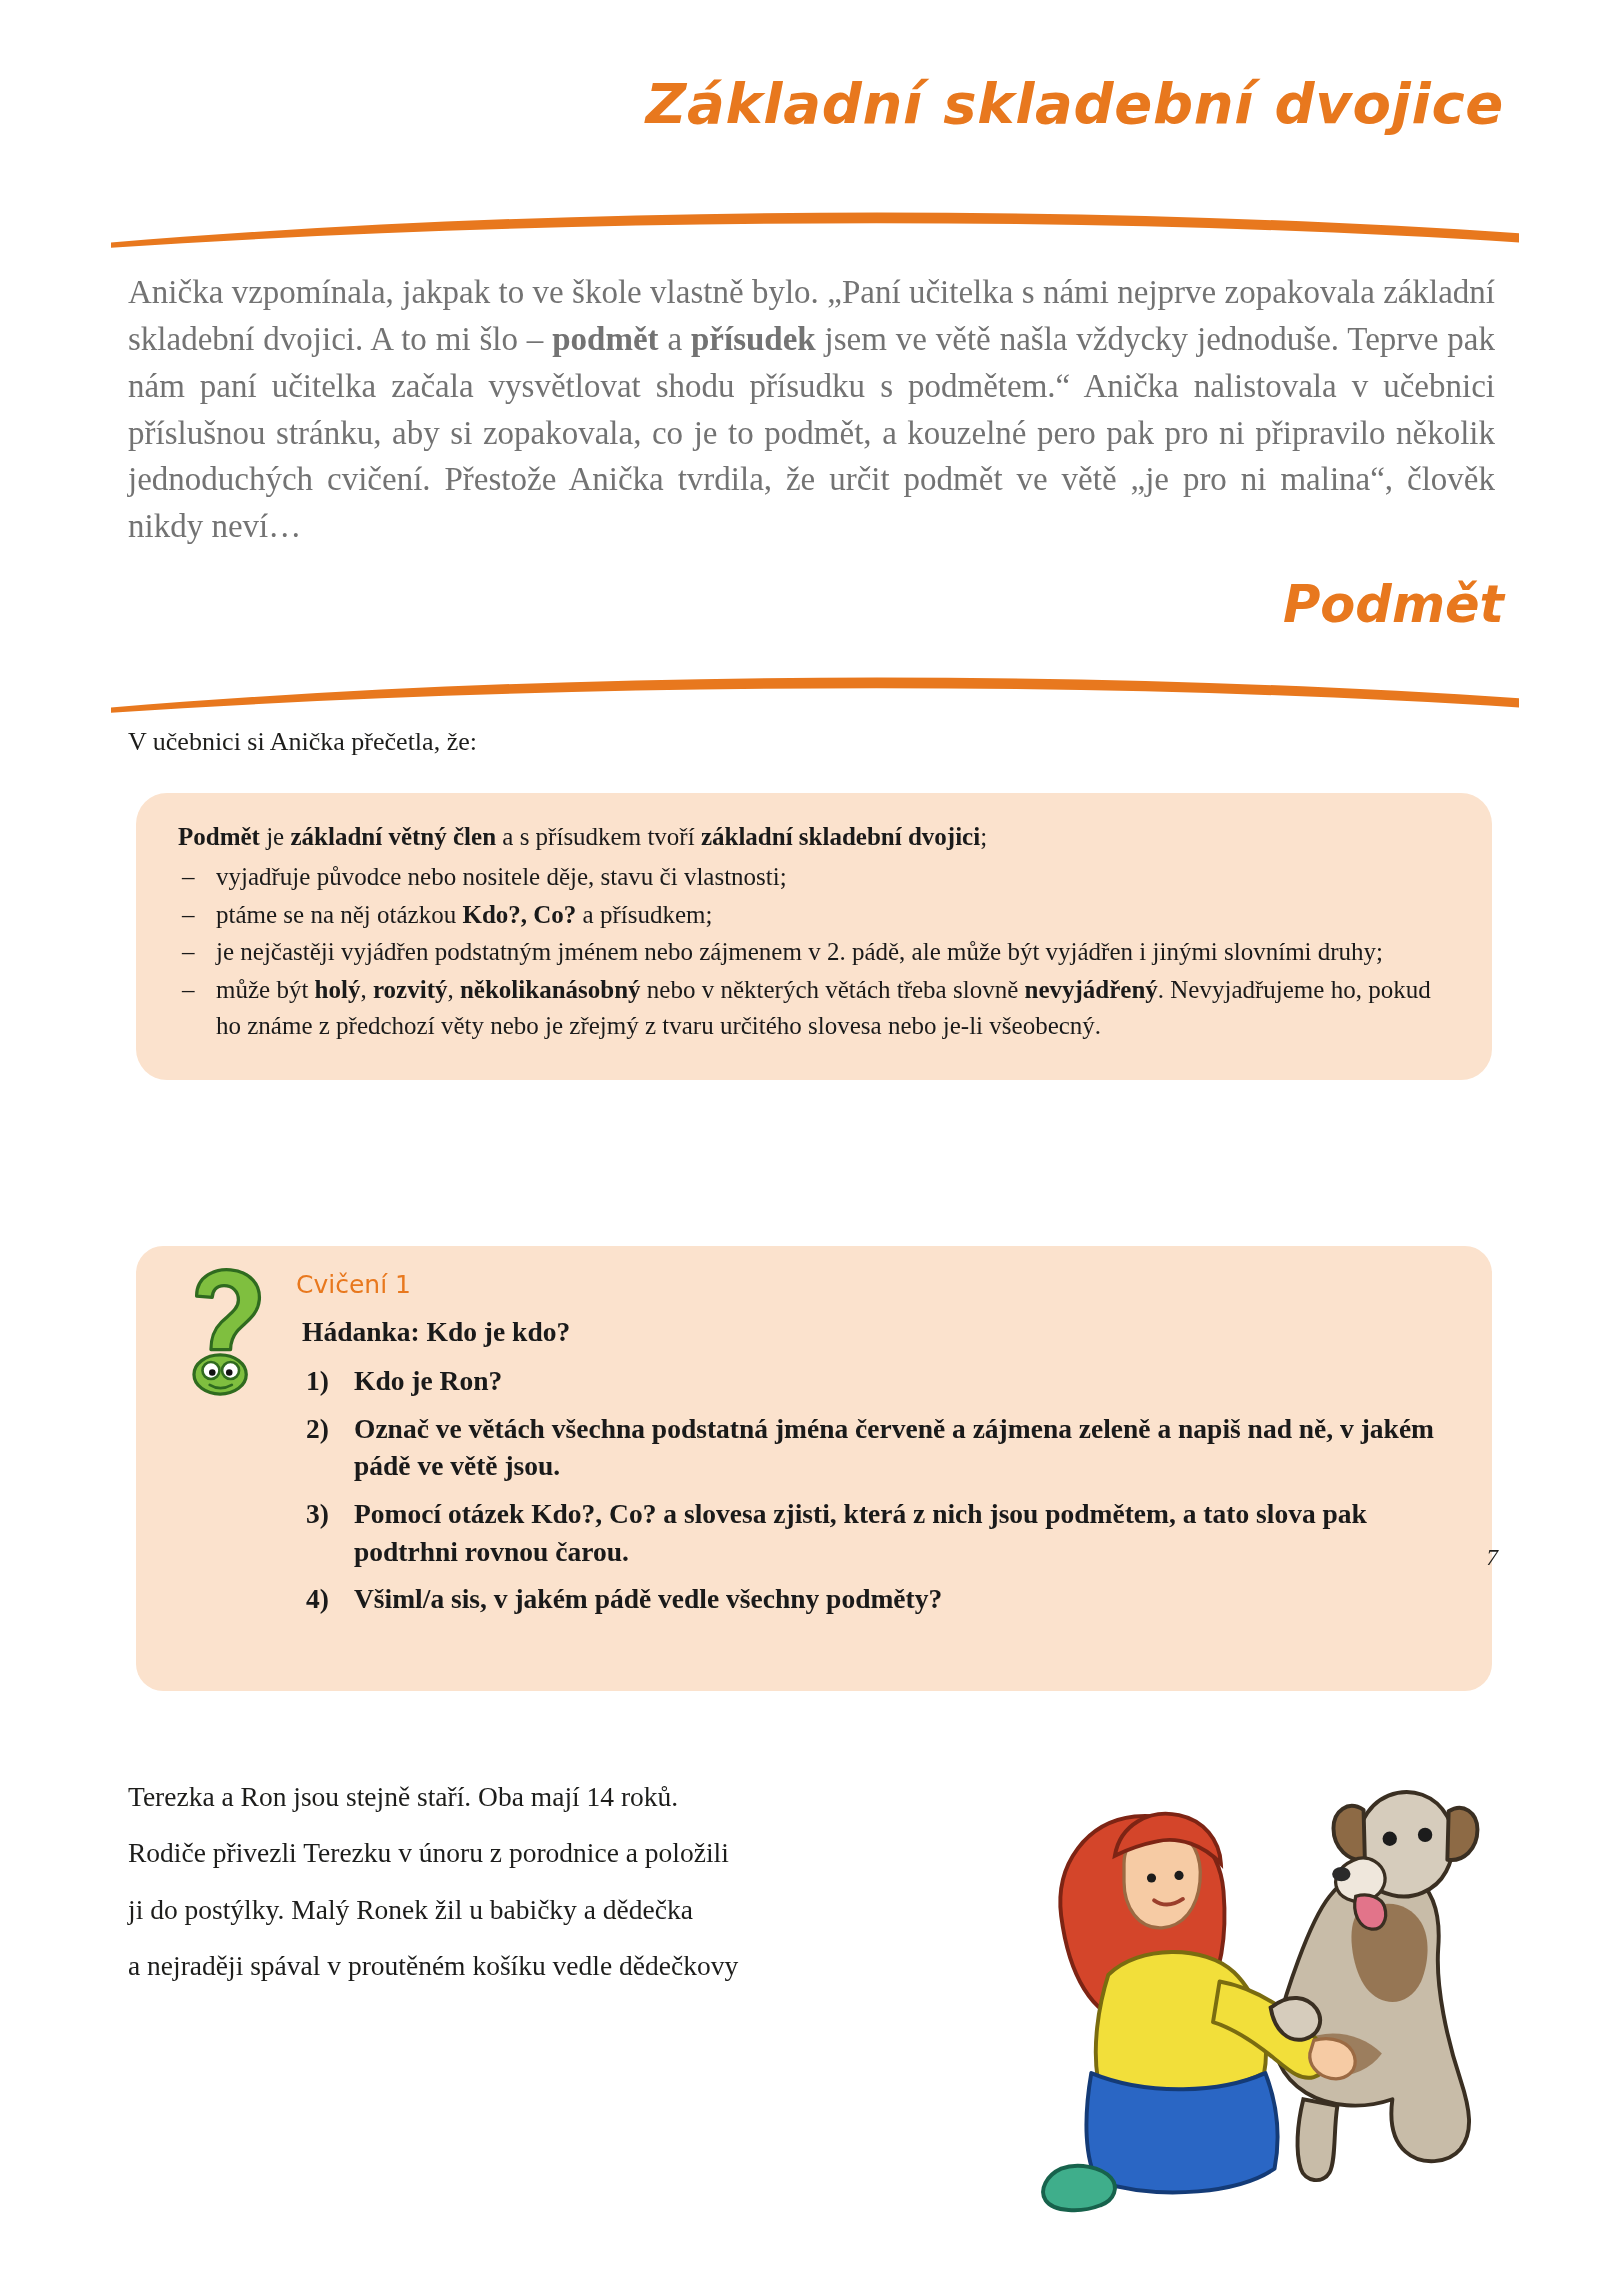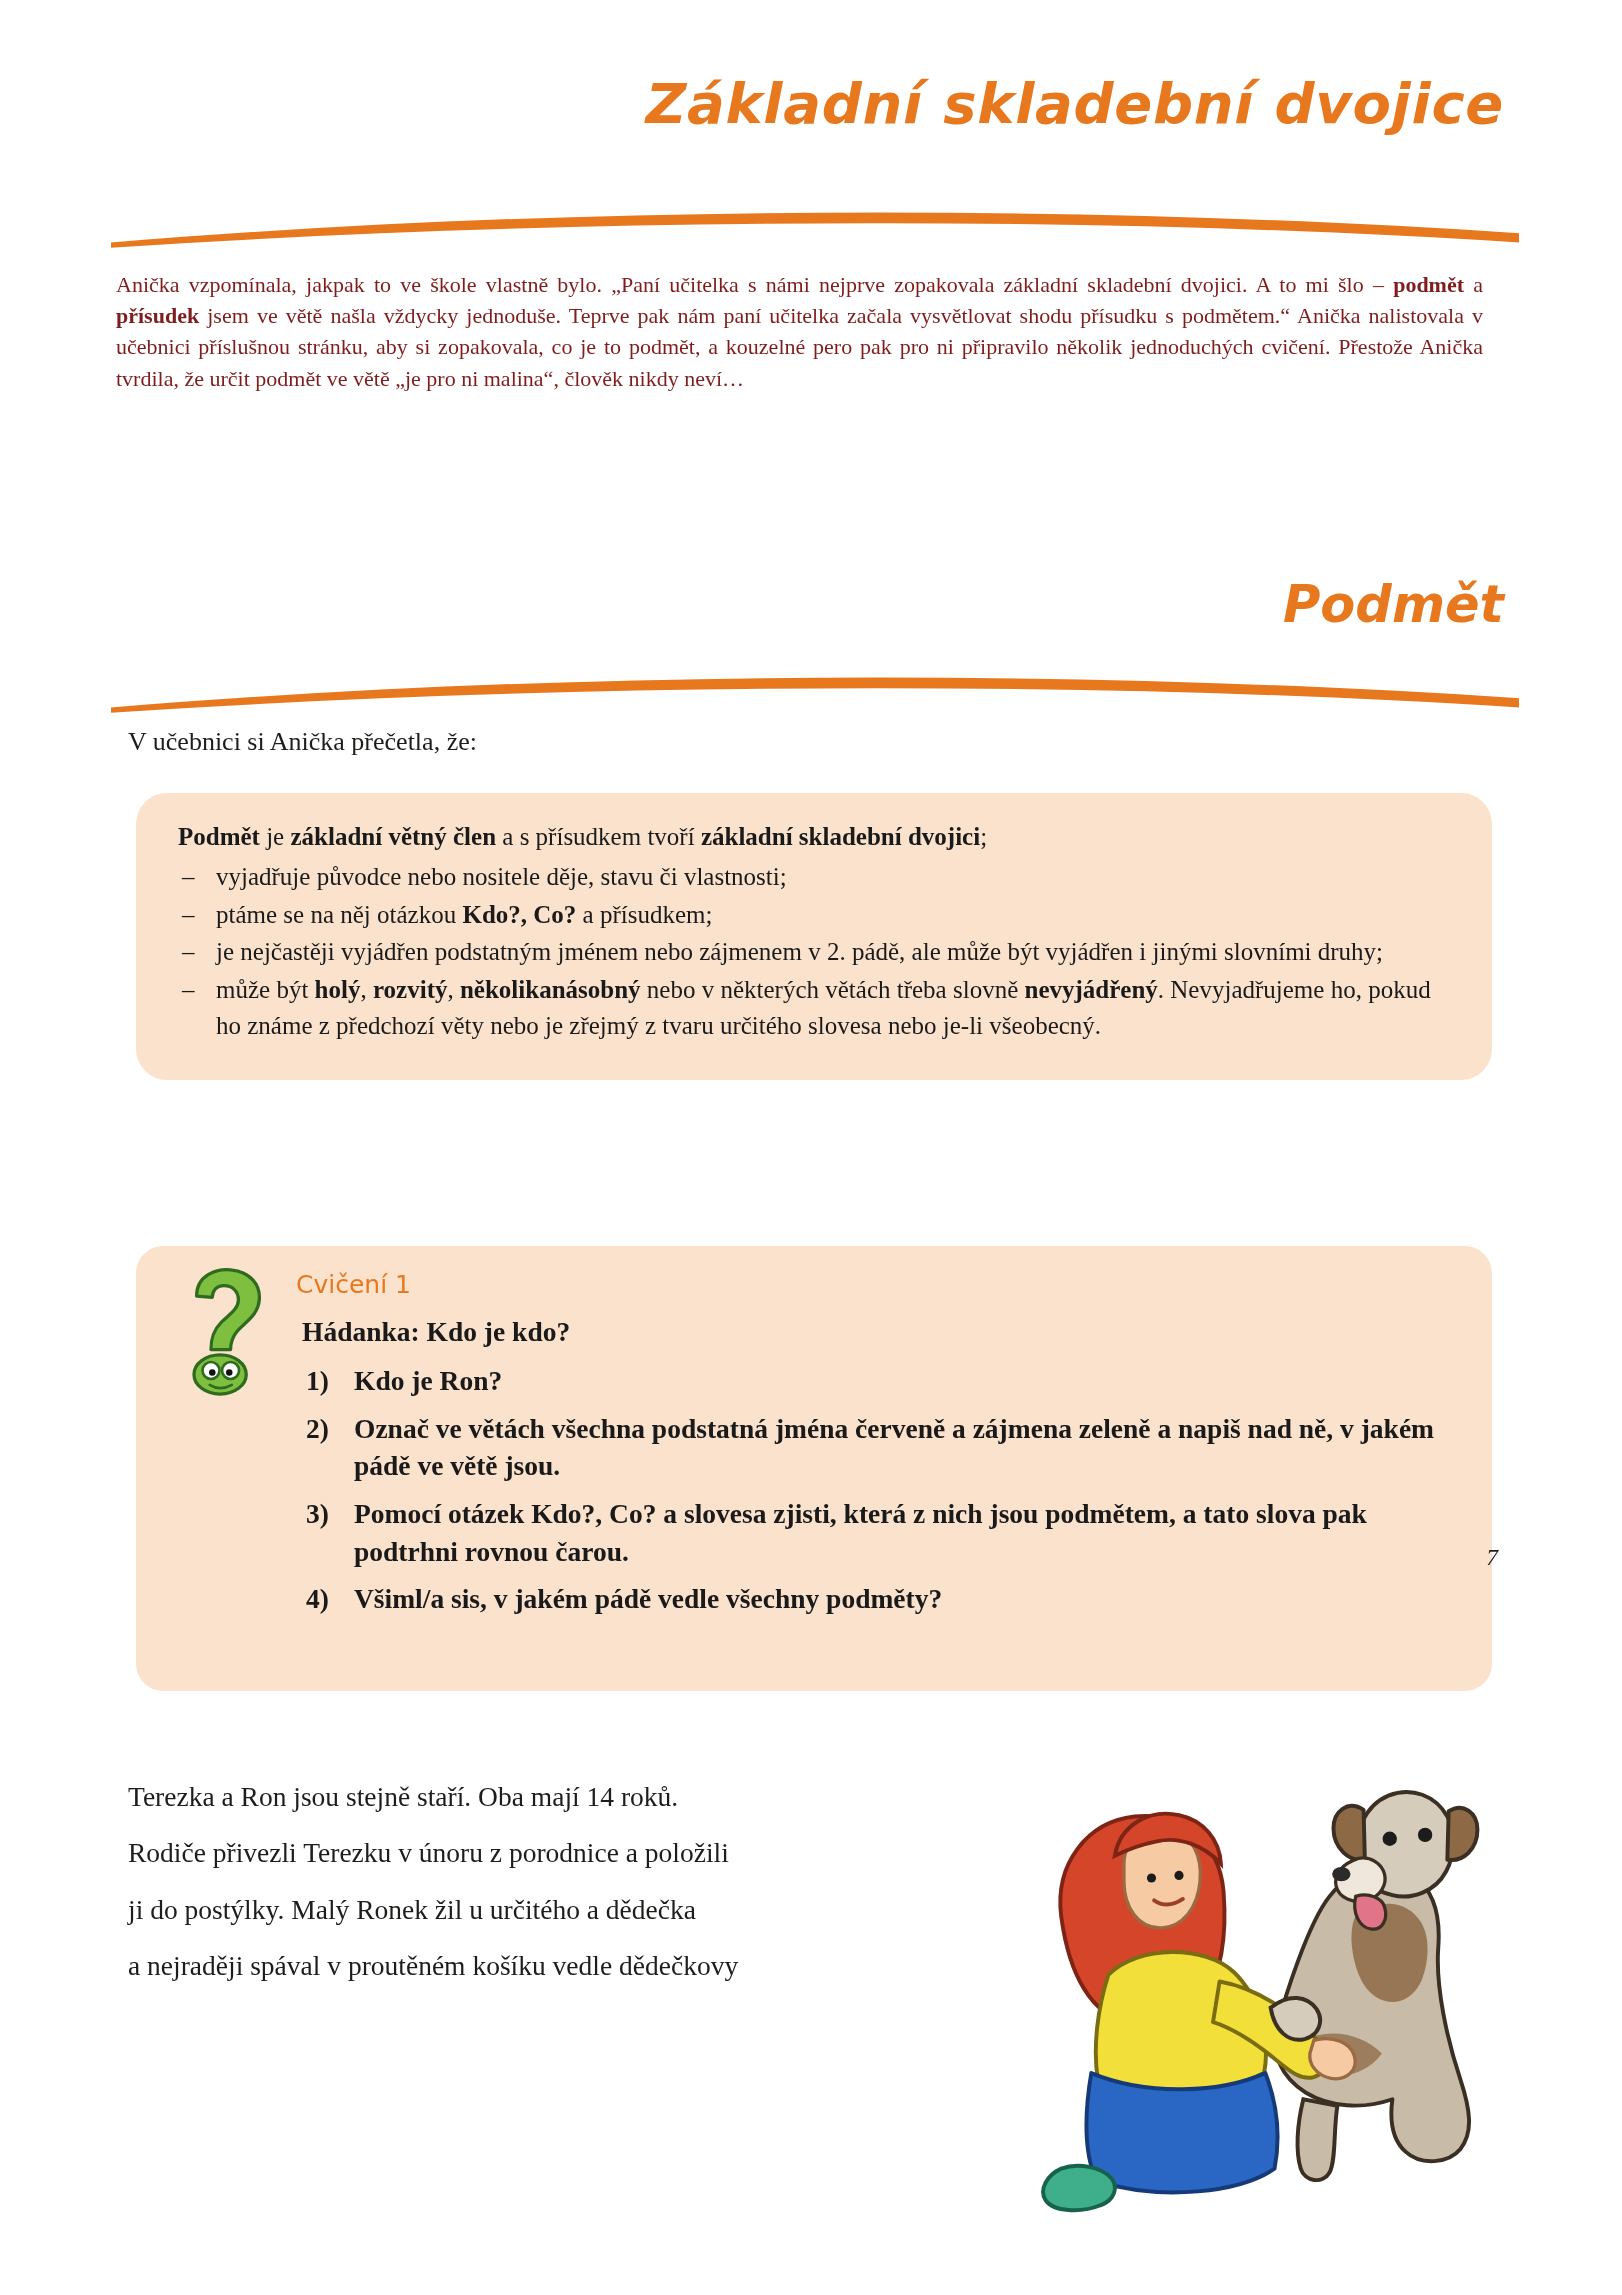--- a/index.html
+++ b/index.html
@@ -54,27 +54,27 @@
     width: 1408px;
     height: 46px;
   }
   .swoosh svg { display: block; width: 100%; height: 100%; }
   .swoosh-1 { top: 203px; }
   .swoosh-2 { top: 668px; }
 
   
   .intro {
     position: absolute;
-    left: 116px;
+    left: 128px;
     top: 269px;
     width: 1367px;
-    font-size: 22px;
+    font-size: 33px;
     line-height: 1.42;
     text-align: justify;
-    color: #7f1d1d;
+    color: #737373;
   }
   .intro b { font-weight: bold; }
 
   .lead {
     position: absolute;
     left: 128px;
     top: 727px;
     width: 1310px;
     font-size: 26px;
     color: #1d1d1b;
@@ -280,21 +280,21 @@
       <li>
         <span class="num">4)</span>
         <span>Všiml/a sis, v jakém pádě vedle všechny podměty?</span>
       </li>
     </ul>
   </div>
 
   <div class="story">
     <div>Terezka a Ron jsou stejně staří. Oba mají 14 roků.</div>
     <div>Rodiče přivezli Terezku v únoru z porodnice a položili</div>
-    <div>ji do postýlky. Malý Ronek žil u určitého a dědečka</div>
+    <div>ji do postýlky. Malý Ronek žil u babičky a dědečka</div>
     <div>a nejraději spával v proutěném košíku vedle dědečkovy</div>
   </div>
 
   <div class="illus">
     <svg viewBox="0 0 880 790" xmlns="http://www.w3.org/2000/svg">
 
       <path d="M560,300 C600,250 650,240 690,270 C720,292 730,330 726,380 C722,440 740,520 760,580 C775,626 780,660 760,686 C742,708 700,712 676,690 C654,670 652,640 656,610 C610,626 560,622 524,600 C486,576 470,540 480,500 C492,452 528,340 560,300 Z" fill="#C8BCA8" stroke="#3a2f22" stroke-width="6" stroke-linejoin="round"></path>
 
       <path d="M600,330 C640,300 680,308 700,340 C714,364 712,400 700,430 C680,470 640,470 616,440 C596,414 586,356 600,330 Z" fill="#8d6a45" opacity="0.85"></path>
       <path d="M520,520 C560,500 610,510 640,540 C612,580 548,586 516,560 Z" fill="#8d6a45" opacity="0.75"></path>

